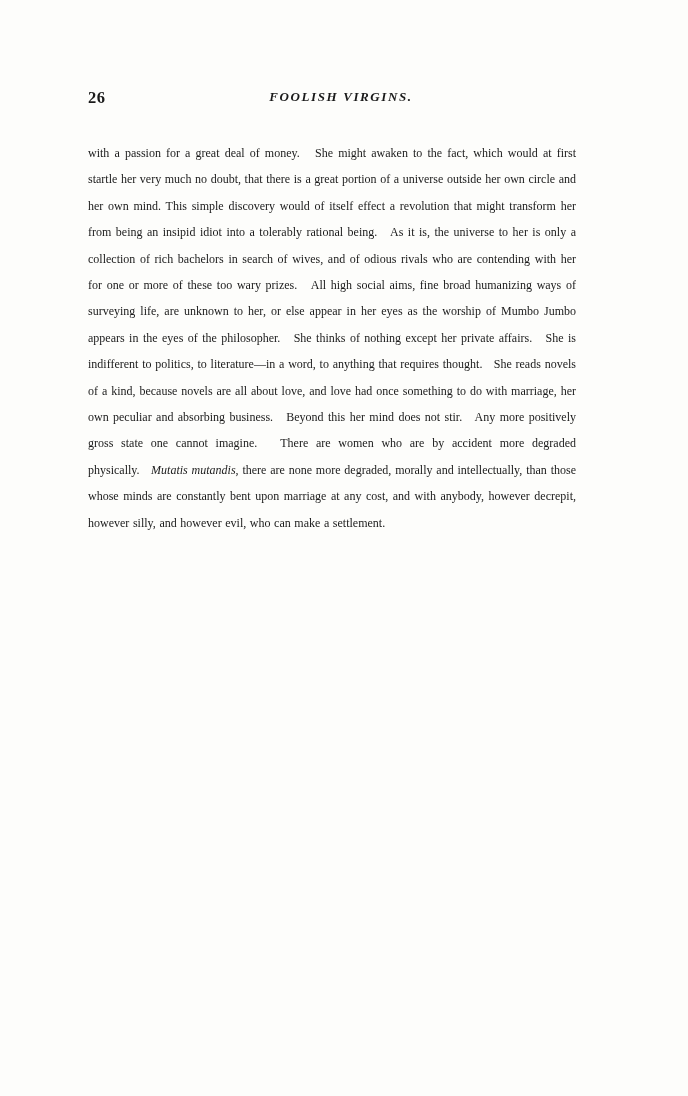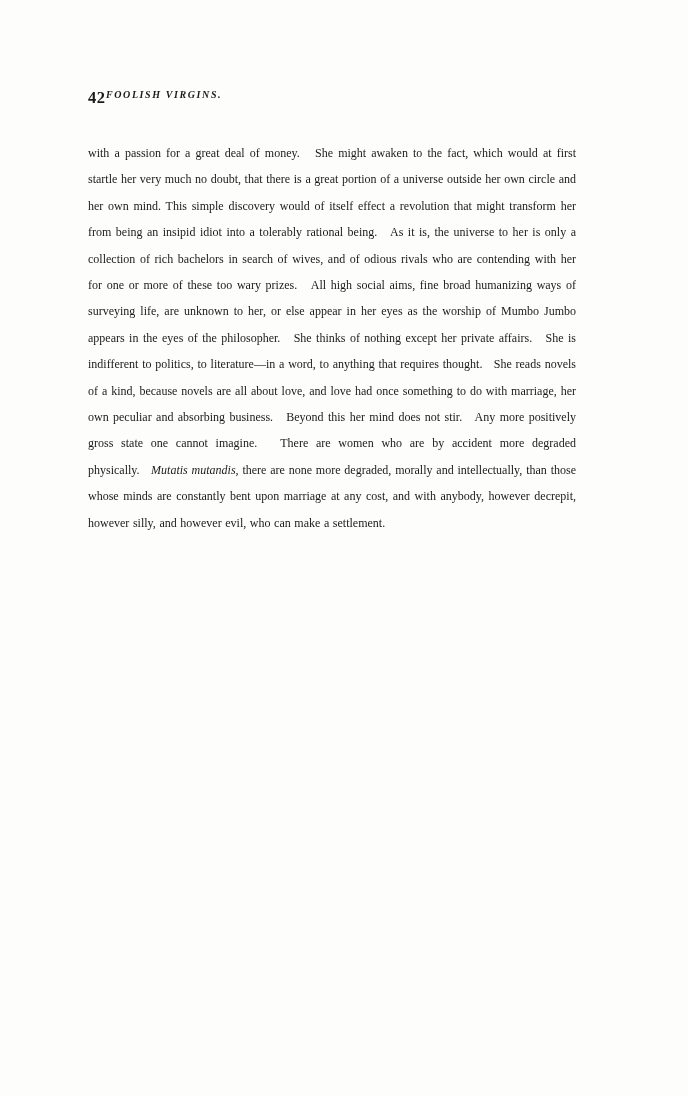--- a/index.html
+++ b/index.html
@@ -40,24 +40,24 @@
     top: 0;
     font-size: 16.5px;
     font-weight: bold;
     letter-spacing: 0.5px;
   }
   .head-title {
     position: absolute;
     left: 0;
     right: 0;
     top: 1px;
-    text-align: left;
+    text-align: center;
     font-style: italic;
     font-weight: bold;
-    font-size: 10px;
+    font-size: 13px;
     letter-spacing: 1.6px;
     padding-left: 18px;
   }
   .body-text {
     font-size: 12px;
     line-height: 26.4px;
     text-align: justify;
     text-justify: inter-word;
     -webkit-hyphens: none;
     hyphens: none;
@@ -69,20 +69,20 @@
   .body-text i {
     font-style: italic;
   }
 </style>
 </head>
 <body>
 
 <div class="page">
   <div class="page-inner">
     <div class="running-head">
-      <span class="folio">42</span>
+      <span class="folio">26</span>
       <span class="head-title">FOOLISH VIRGINS.</span>
     </div>
     <div class="body-text">
       <p>with a passion for a great deal of money.&nbsp;&nbsp; She might awaken to the fact, which would at first startle her very much no doubt, that there is a great portion of a universe outside her own circle and her own mind. This simple discovery would of itself effect a revolution that might transform her from being an insipid idiot into a tolerably rational being.&nbsp;&nbsp; As it is, the universe to her is only a collection of rich bachelors in search of wives, and of odious rivals who are contending with her for one or more of these too wary prizes.&nbsp;&nbsp; All high social aims, fine broad humanizing ways of surveying life, are unknown to her, or else appear in her eyes as the worship of Mumbo Jumbo appears in the eyes of the philosopher.&nbsp;&nbsp; She thinks of nothing except her private affairs.&nbsp;&nbsp; She is indifferent to politics, to literature—in a word, to anything that requires thought.&nbsp;&nbsp; She reads novels of a kind, because novels are all about love, and love had once something to do with marriage, her own peculiar and absorbing business.&nbsp;&nbsp; Beyond this her mind does not stir.&nbsp;&nbsp; Any more positively gross state one cannot imagine.&nbsp;&nbsp; There are women who are by accident more degraded physically.&nbsp;&nbsp; <i>Mutatis mutandis</i>, there are none more degraded, morally and intellectually, than those whose minds are constantly bent upon marriage at any cost, and with anybody, however decrepit, however silly, and however evil, who can make a settlement.</p>
     </div>
   </div>
 </div>
 
 </body></html>

